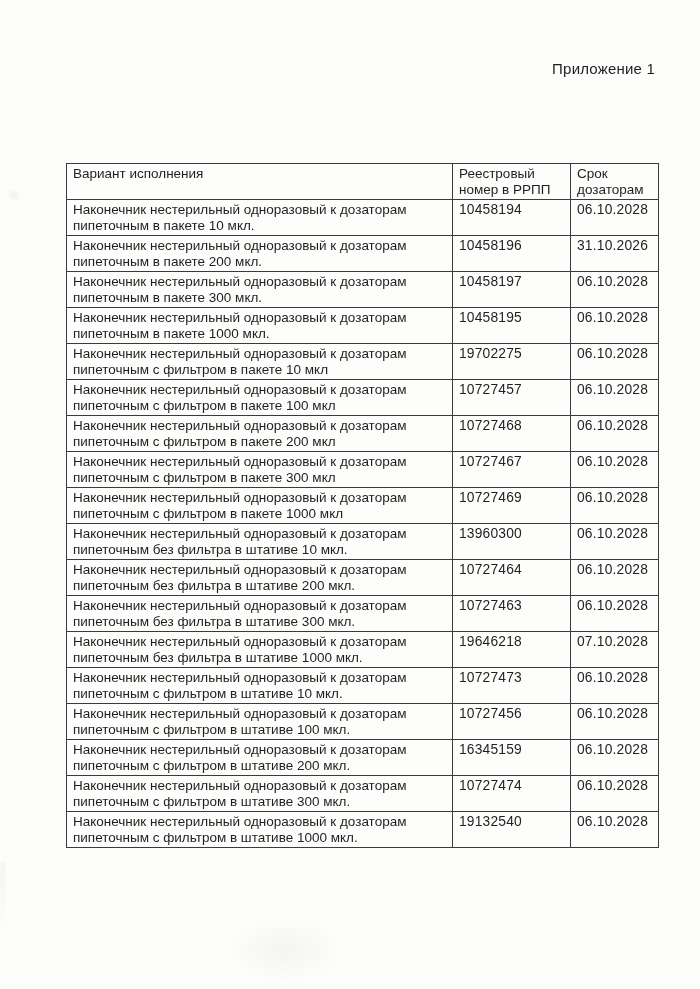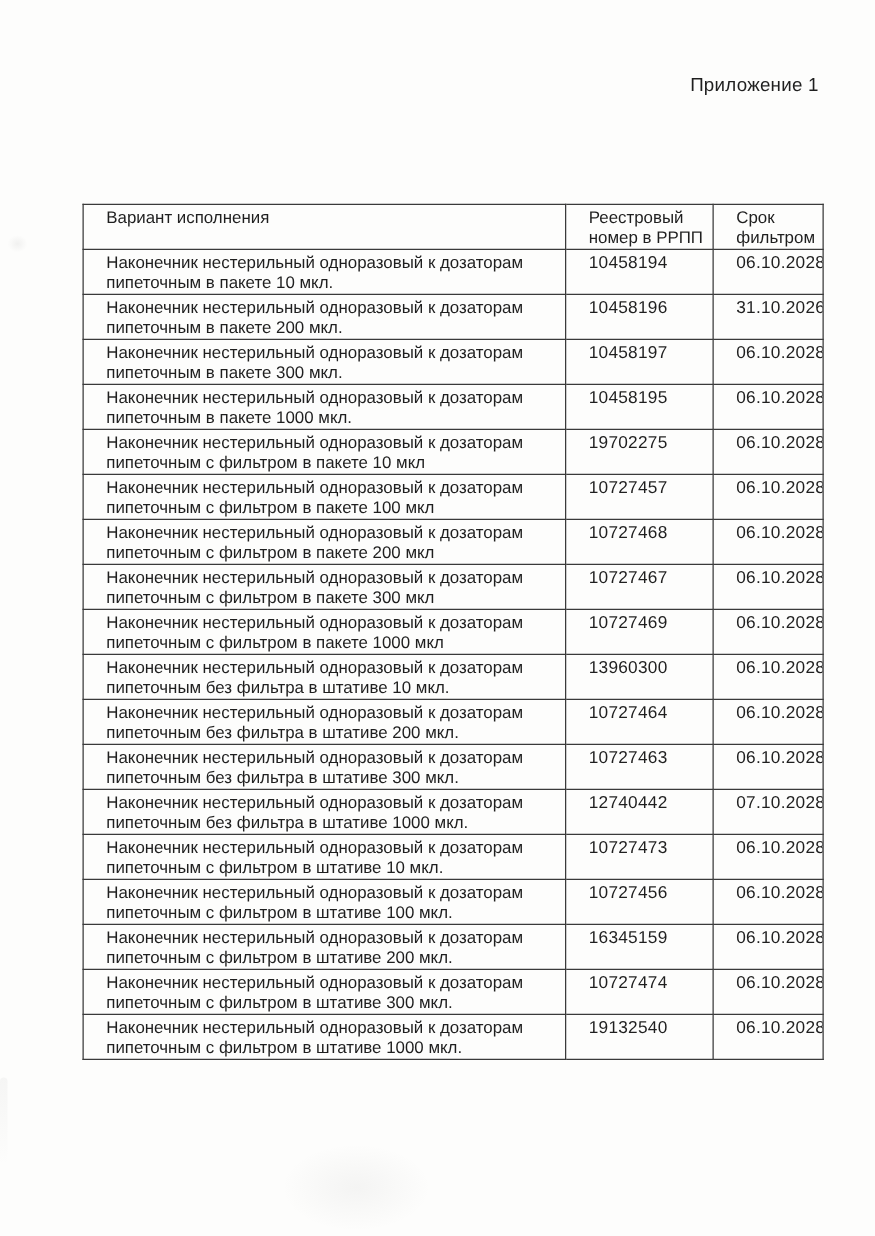--- a/index.html
+++ b/index.html
@@ -35,21 +35,21 @@
     font-size:13.5px;
     line-height:15.5px;
   }
   .reg-table col.c-variant{width:386px;}
   .reg-table col.c-number{width:118px;}
   .reg-table col.c-expiry{width:88px;}
   .reg-table th,.reg-table td{
     border:1px solid #3a3a3a;
     vertical-align:top;
     text-align:left;
-    padding:2px 4px 2px 18px;
+    padding:2px 4px 2px 6px;
     font-weight:normal;
     overflow:hidden;
   }
   .reg-table thead tr{height:34px;}
   .reg-table tbody tr{height:32px;}
   .reg-table td.num,.reg-table td.date{font-size:13.8px;letter-spacing:.2px;margin-left:26px;}
   
   .smudge{
     position:absolute;
     border-radius:50%;
@@ -80,21 +80,21 @@
   <table class="reg-table">
     <colgroup>
       <col class="c-variant">
       <col class="c-number">
       <col class="c-expiry">
     </colgroup>
     <thead>
       <tr>
         <th>Вариант исполнения</th>
         <th>Реестровый номер в РРПП</th>
-        <th>Срок фильтром</th>
+        <th>Срок дозаторам</th>
       </tr>
     </thead>
     <tbody>
         <tr>
           <td>Наконечник нестерильный одноразовый к дозаторам пипеточным в пакете 10 мкл.</td>
           <td class="num">10458194</td>
           <td class="date">06.10.2028</td>
         </tr>
         <tr>
           <td>Наконечник нестерильный одноразовый к дозаторам пипеточным в пакете 200 мкл.</td>
@@ -146,21 +146,21 @@
           <td class="num">10727464</td>
           <td class="date">06.10.2028</td>
         </tr>
         <tr>
           <td>Наконечник нестерильный одноразовый к дозаторам пипеточным без фильтра в штативе 300 мкл.</td>
           <td class="num">10727463</td>
           <td class="date">06.10.2028</td>
         </tr>
         <tr>
           <td>Наконечник нестерильный одноразовый к дозаторам пипеточным без фильтра в штативе 1000 мкл.</td>
-          <td class="num">12740442</td>
+          <td class="num">19646218</td>
           <td class="date">07.10.2028</td>
         </tr>
         <tr>
           <td>Наконечник нестерильный одноразовый к дозаторам пипеточным с фильтром в штативе 10 мкл.</td>
           <td class="num">10727473</td>
           <td class="date">06.10.2028</td>
         </tr>
         <tr>
           <td>Наконечник нестерильный одноразовый к дозаторам пипеточным с фильтром в штативе 100 мкл.</td>
           <td class="num">10727456</td>

